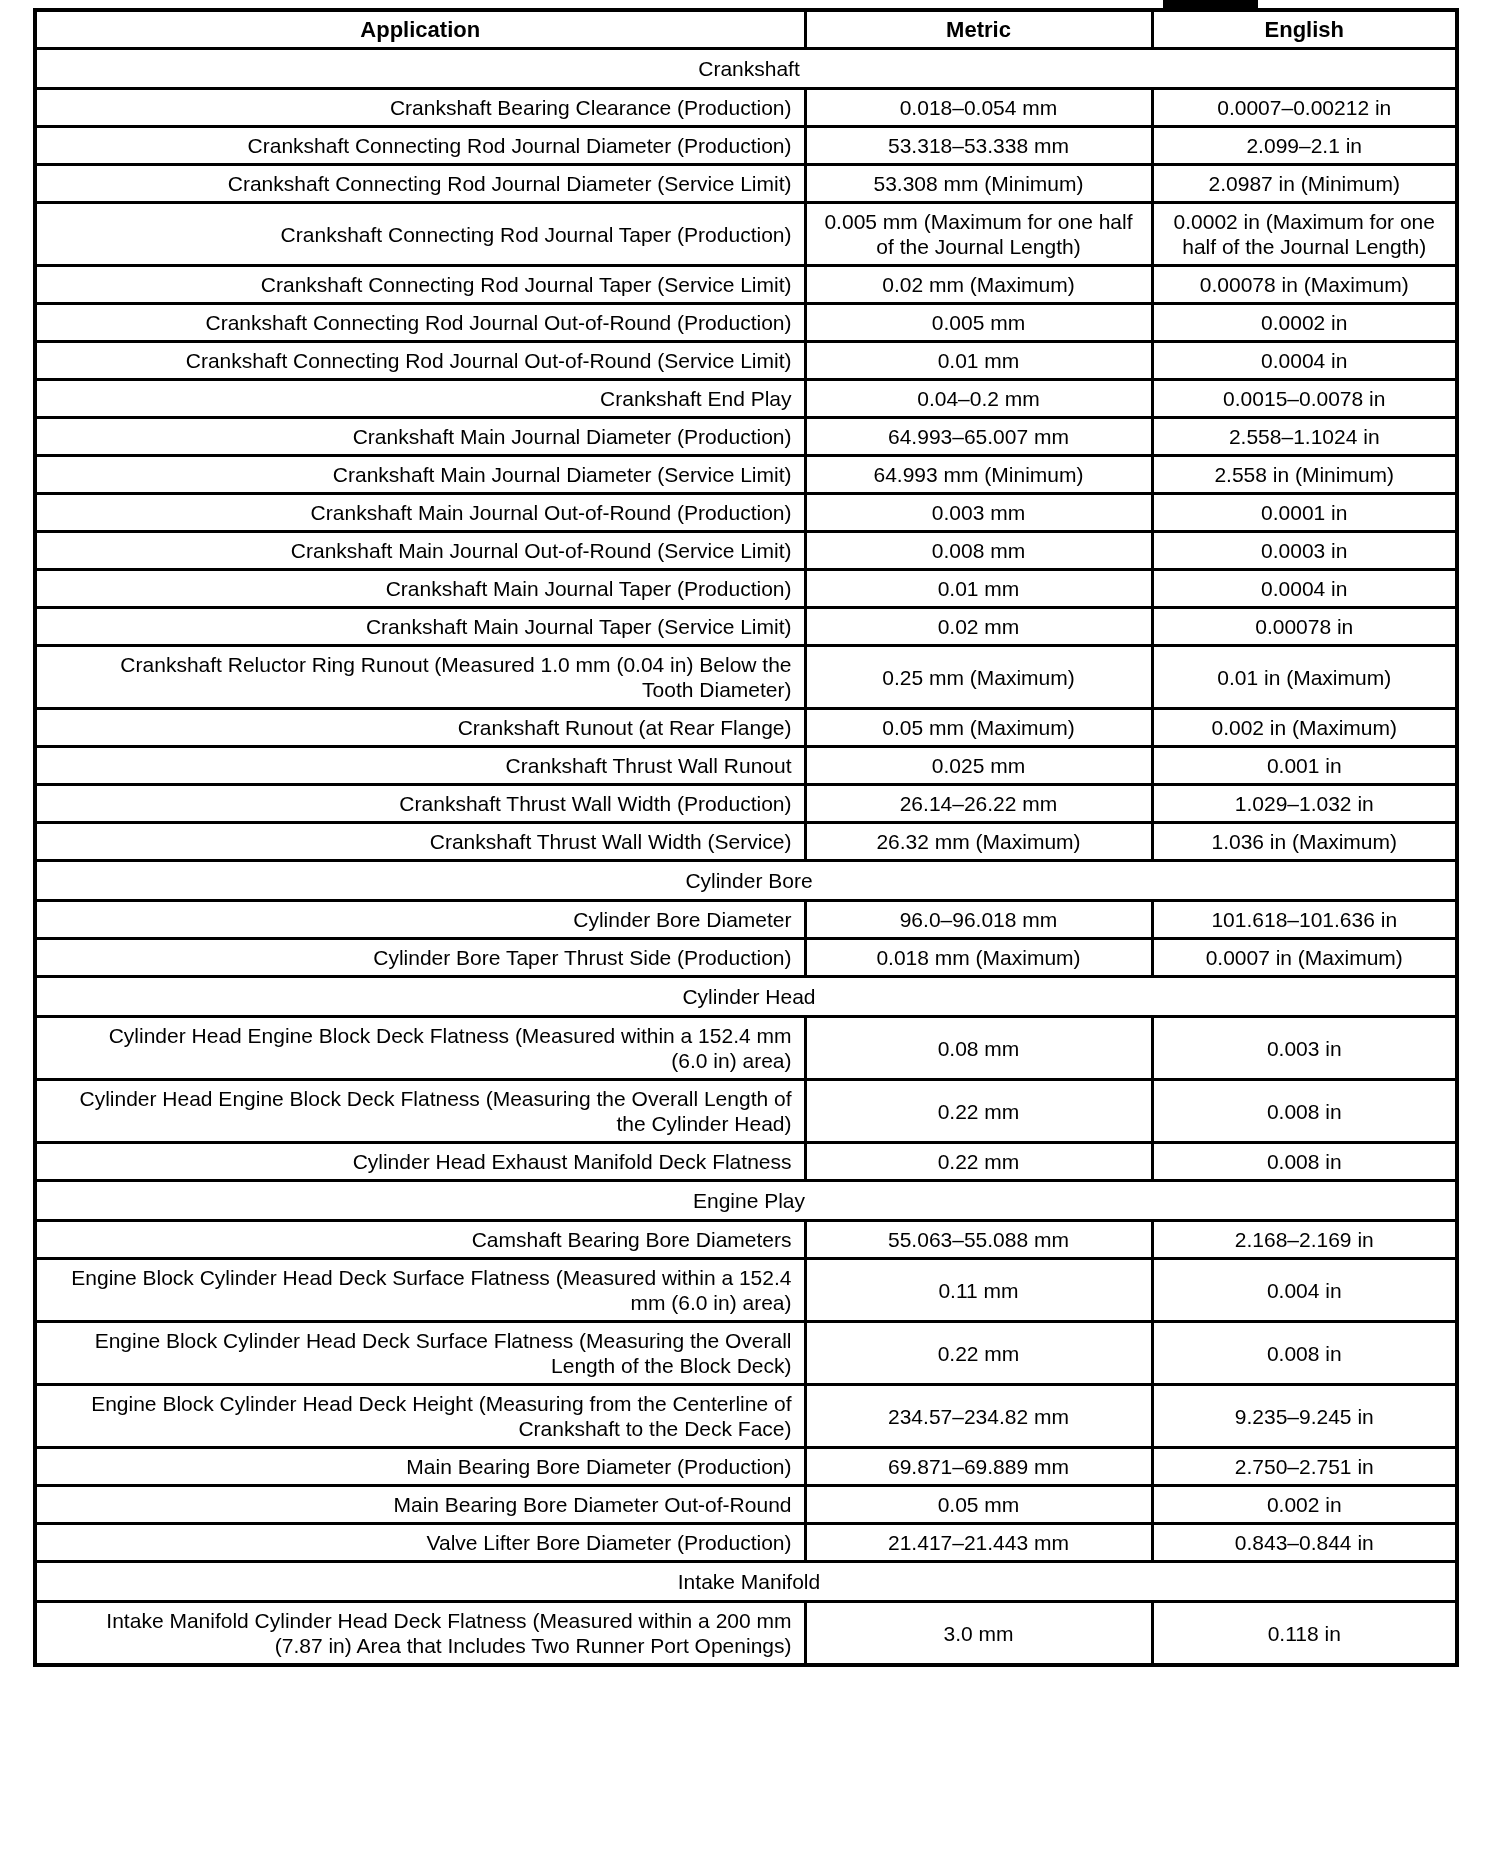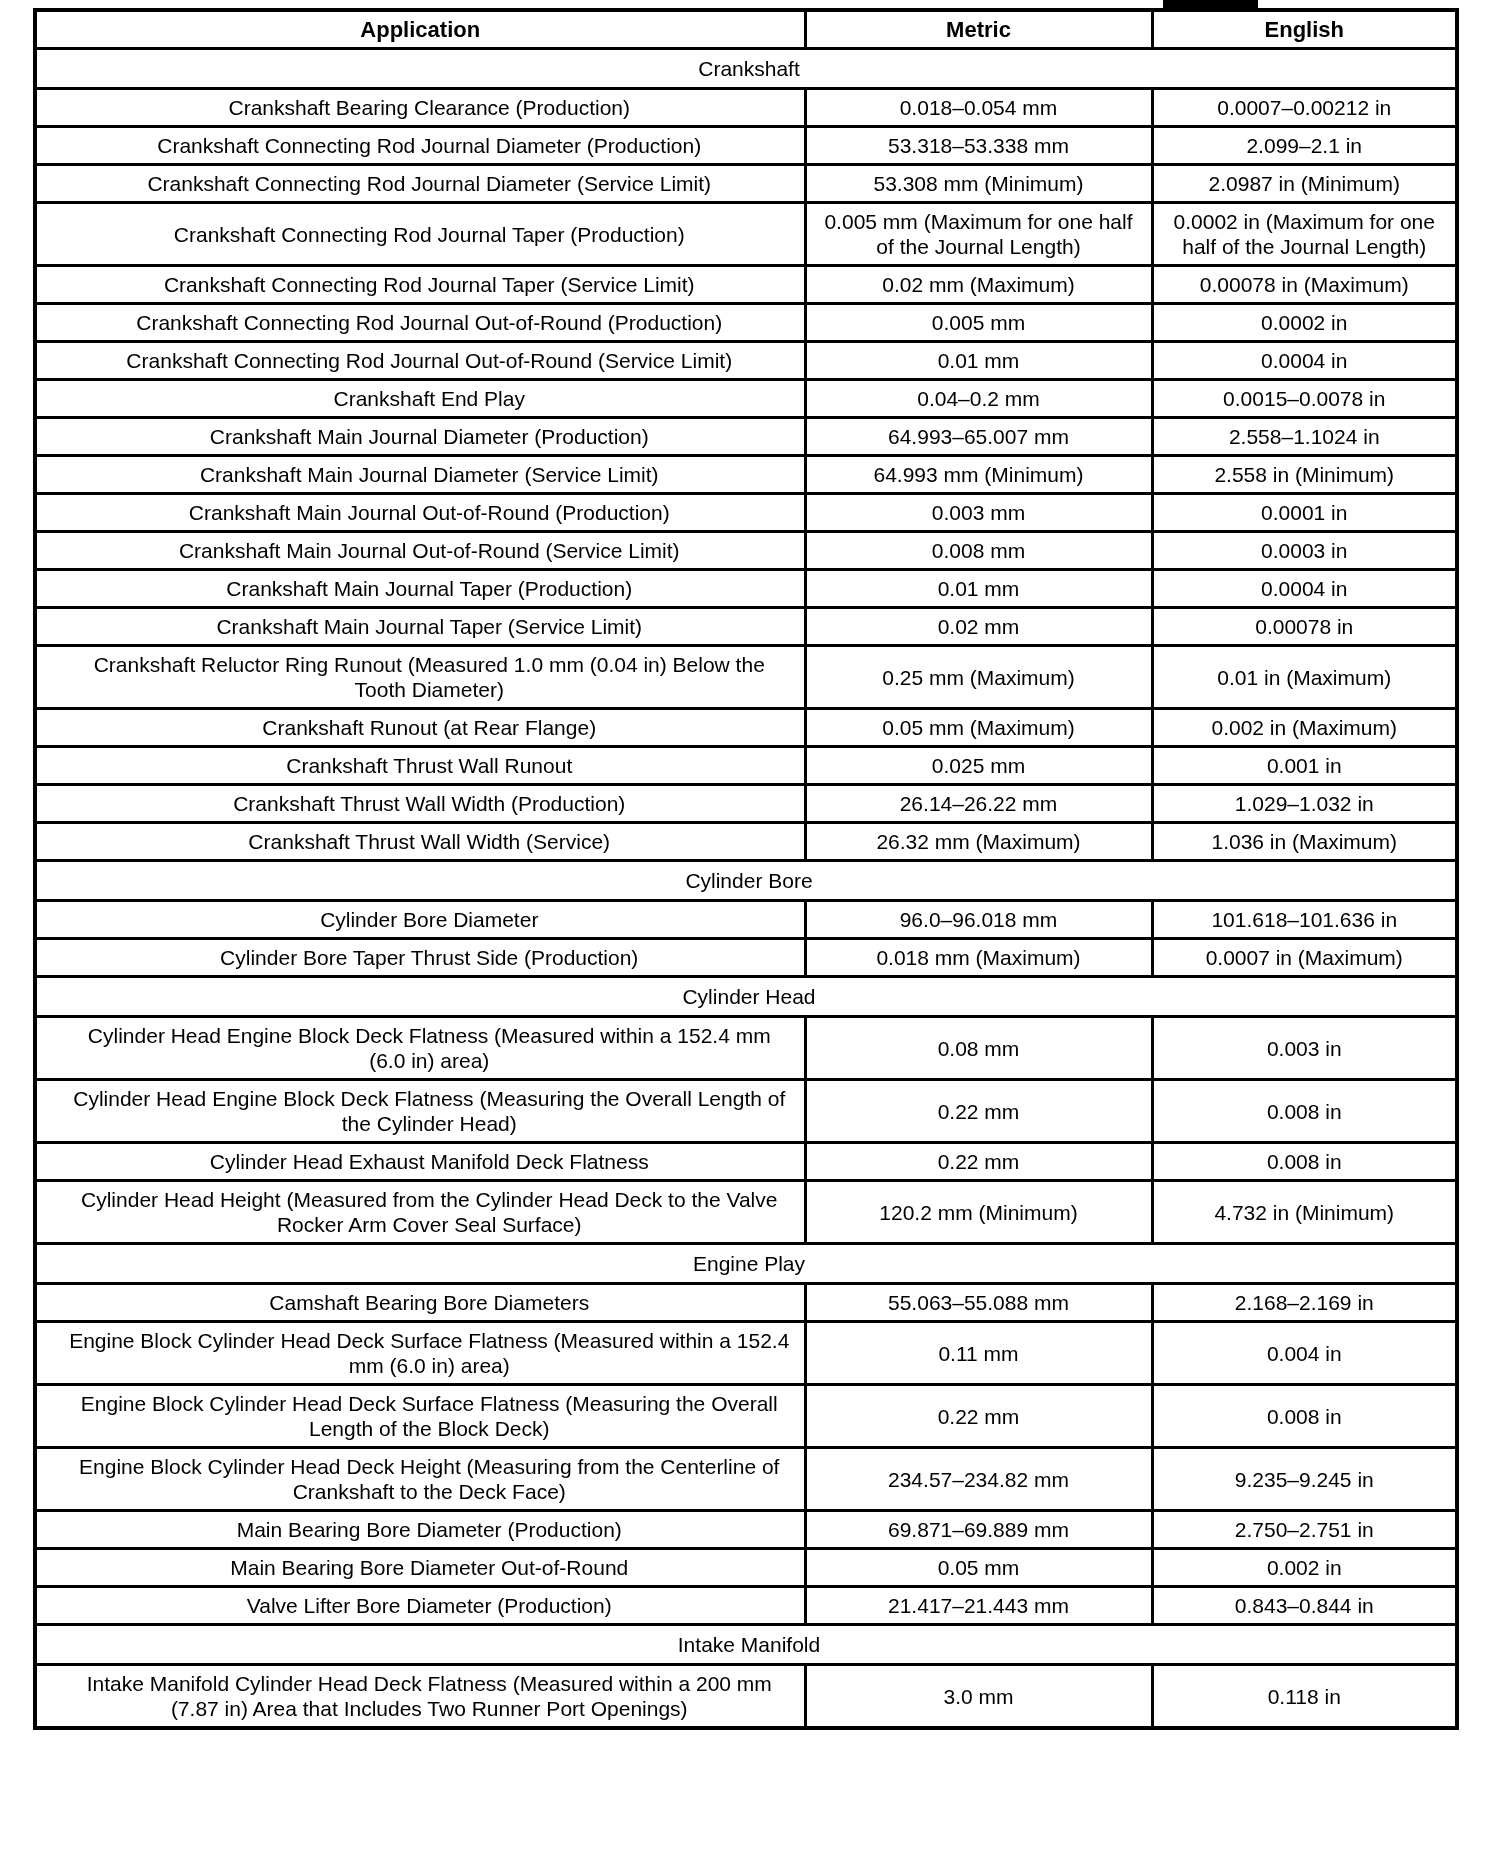--- a/index.html
+++ b/index.html
@@ -45,21 +45,21 @@
     font-weight: bold;
     text-align: center;
     padding: 5px 6px;
   }
   td.section-cell {
     text-align: center;
     padding: 6px 8px 6px 14px;
     font-size: 21.5px;
   }
   td.app-cell {
-    text-align: center;
+    text-align: right;
     padding: 5px 12px 5px 30px;
   }
   td.val-cell {
     text-align: center;
     padding: 5px 8px;
   }
 </style>
 </head>
 <body>
 
@@ -203,25 +203,20 @@
           <td class="app-cell">Cylinder Head Engine Block Deck Flatness (Measuring the Overall Length of the Cylinder Head)</td>
           <td class="val-cell">0.22 mm</td>
           <td class="val-cell">0.008 in</td>
         </tr>
         <tr>
           <td class="app-cell">Cylinder Head Exhaust Manifold Deck Flatness</td>
           <td class="val-cell">0.22 mm</td>
           <td class="val-cell">0.008 in</td>
         </tr>
         <tr>
-          <td class="app-cell">Cylinder Head Height (Measured from the Cylinder Head Deck to the Valve Rocker Arm Cover Seal Surface)</td>
-          <td class="val-cell">120.2 mm (Minimum)</td>
-          <td class="val-cell">4.732 in (Minimum)</td>
-        </tr>
-        <tr>
           <td colspan="3" class="section-cell">Engine Play</td>
         </tr>
         <tr>
           <td class="app-cell">Camshaft Bearing Bore Diameters</td>
           <td class="val-cell">55.063–55.088 mm</td>
           <td class="val-cell">2.168–2.169 in</td>
         </tr>
         <tr>
           <td class="app-cell">Engine Block Cylinder Head Deck Surface Flatness (Measured within a 152.4 mm (6.0 in) area)</td>
           <td class="val-cell">0.11 mm</td>

